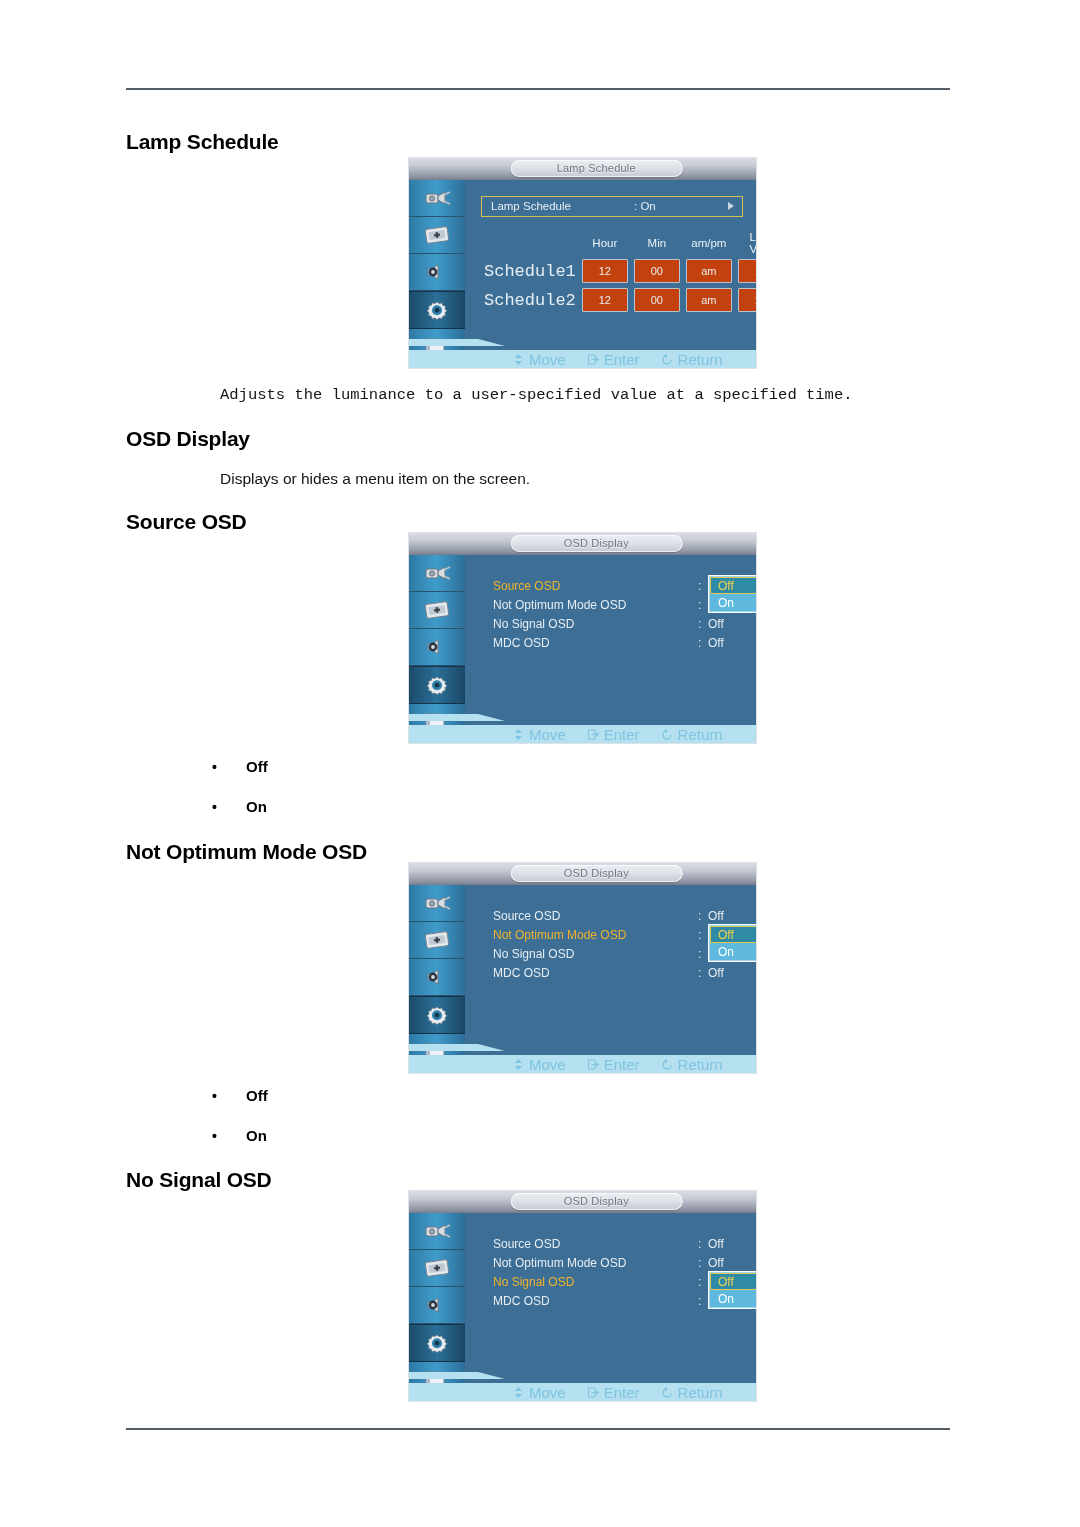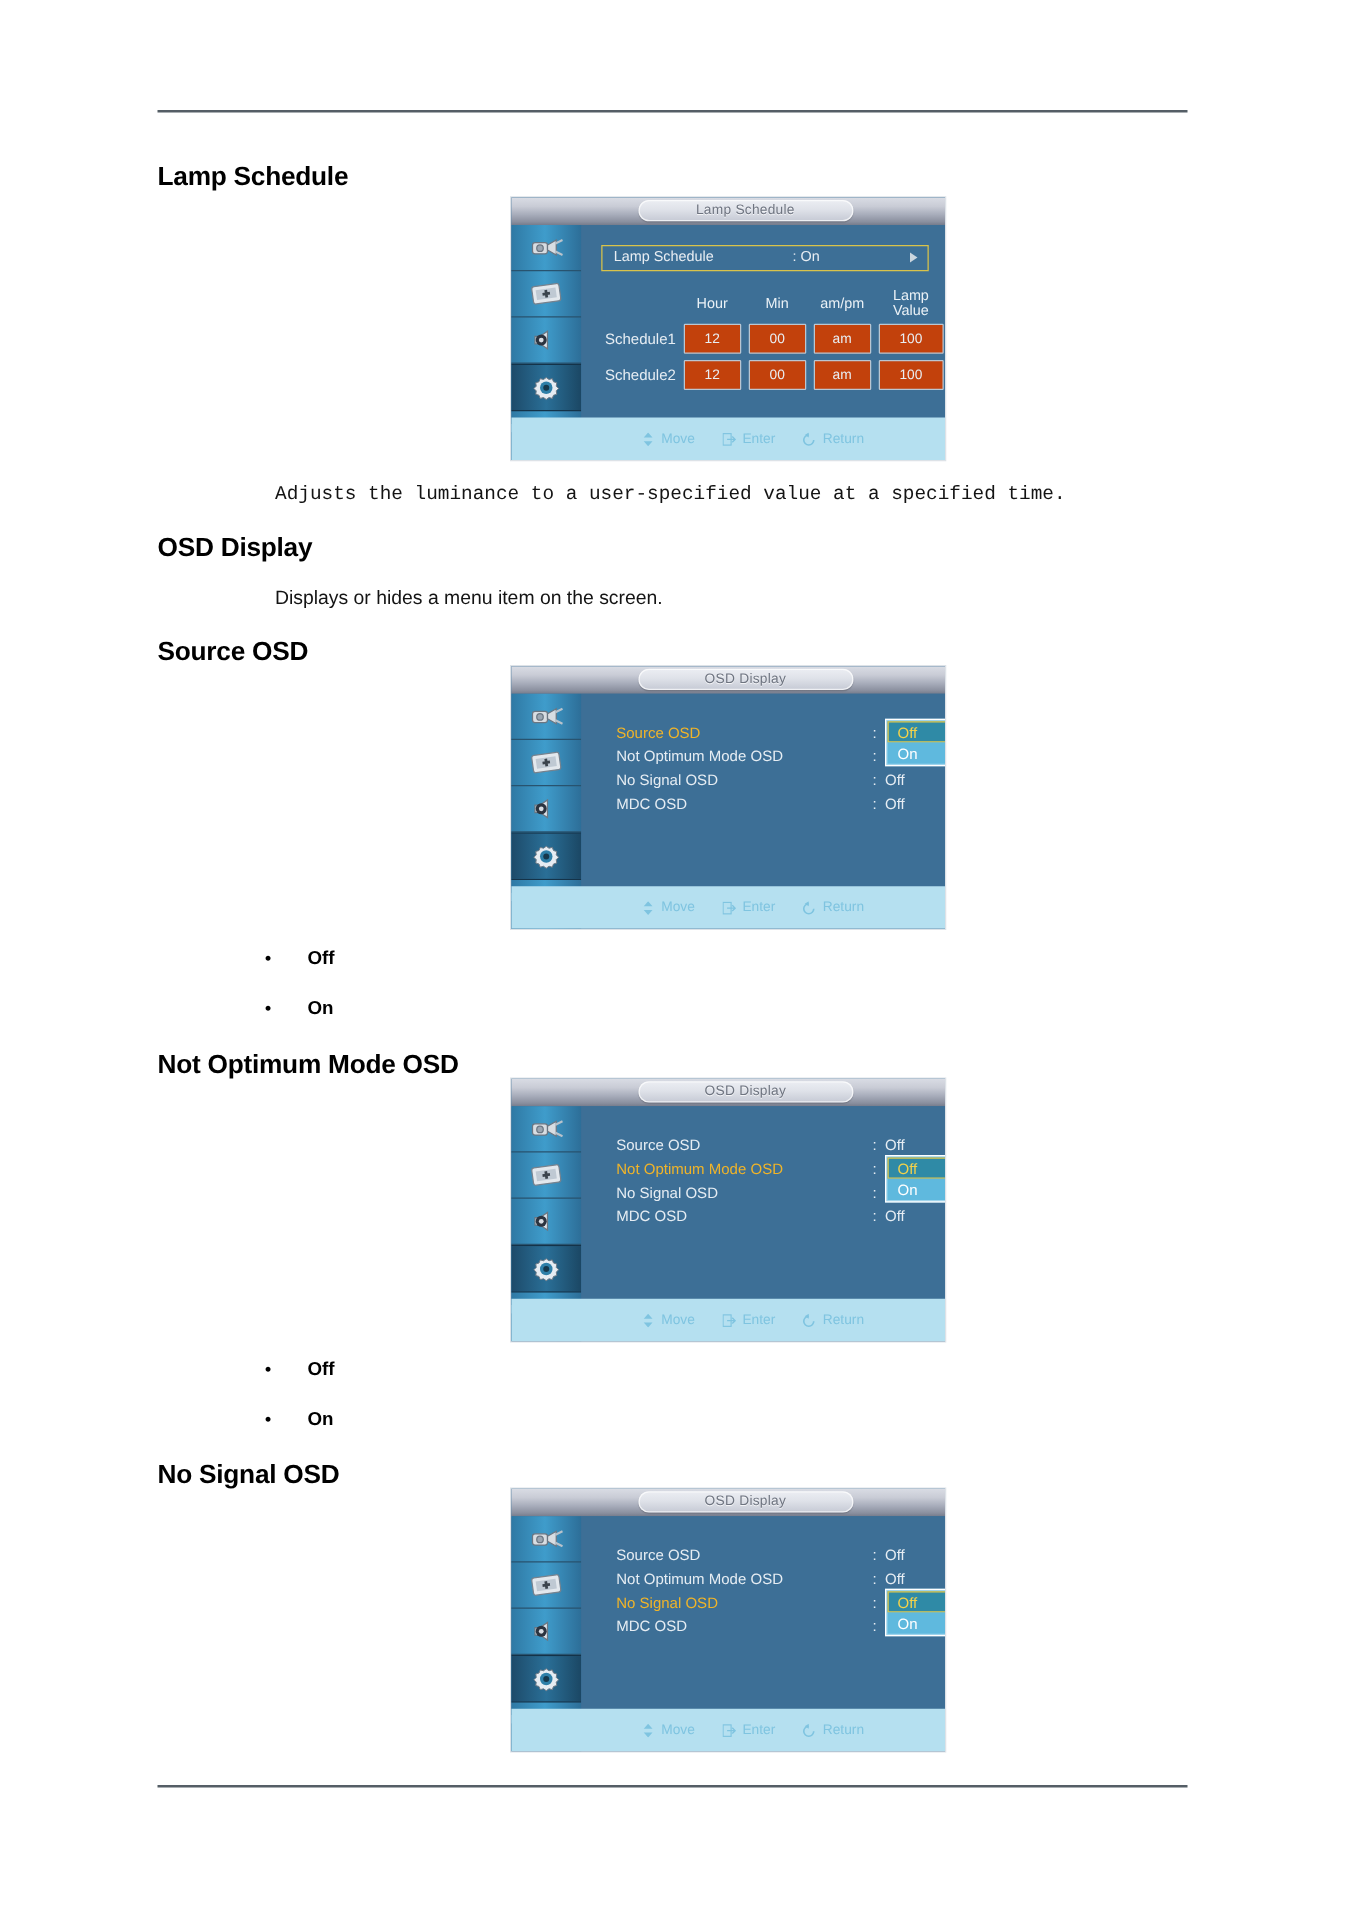--- a/index.html
+++ b/index.html
@@ -144,24 +144,24 @@
     right: 0;
     bottom: 22px;
     background: #3d6f96;
   }
 
   .osd-footer {
     position: absolute;
     left: 0;
     right: 0;
     bottom: 0;
-    height: 34px;
+    height: 18px;
     background: #b5e0f0;
     color: #7fc4e0;
-    font-size: 11px;
+    font-size: 15px;
     display: flex;
     align-items: center;
     padding-left: 104px;
     gap: 22px;
   }
   .osd-footer .fitem {
     display: flex;
     align-items: center;
     gap: 5px;
     white-space: nowrap;
@@ -221,24 +221,25 @@
     font-weight: normal;
     color: #eaf1f6;
     font-size: 11.5px;
     padding: 0 2px;
     text-align: center;
     margin-top: 10px;
   }
   .ls-table th.rowhdr { text-align: left; }
   .ls-table td.rowname {
     color: #e6edf3;
-    font-size: 12px;
+    font-size: 17px;
     text-align: right;
     padding-right: 1px;
     white-space: nowrap;
+    font-family: Liberation Mono, monospace;
   }
   .ls-cell {
     display: inline-block;
     min-width: 34px;
     padding: 5px 5px;
     text-align: center;
     background: #c2410c;
     border: 1px solid #b9c6d2;
     color: #e9eef3;
     font-size: 11px;

